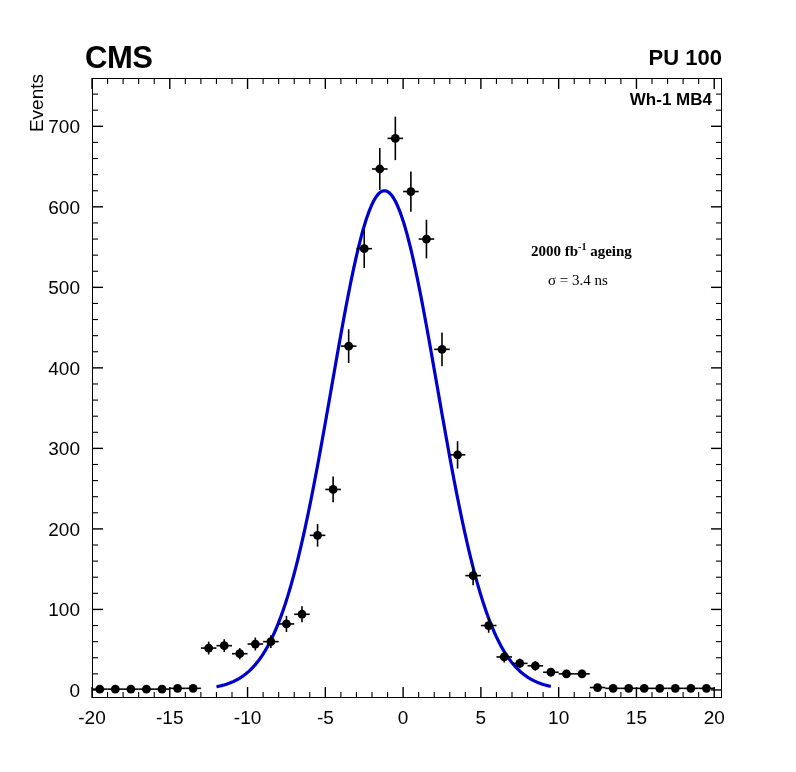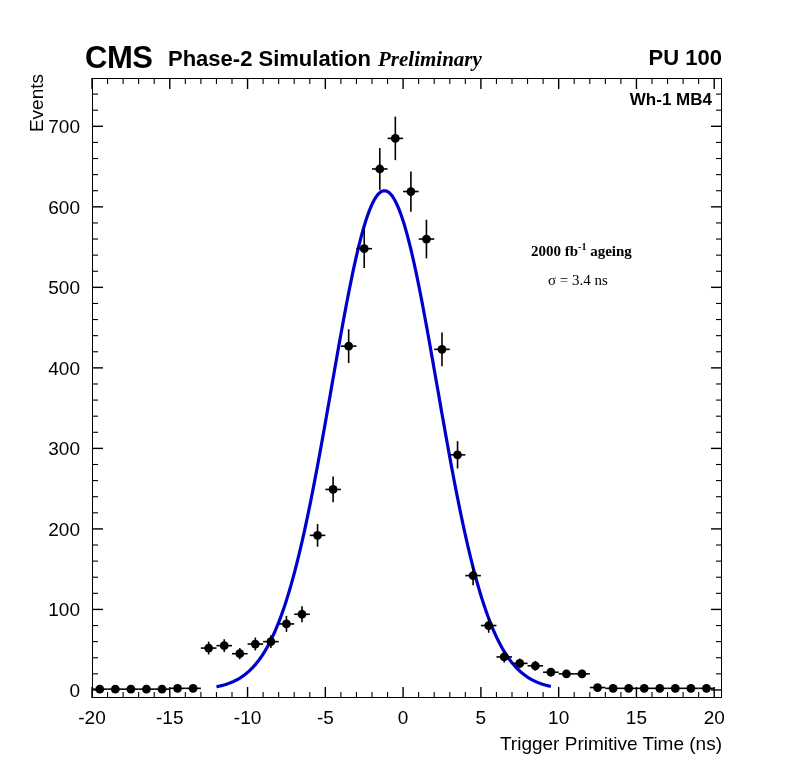--- a/index.html
+++ b/index.html
@@ -26,34 +26,31 @@
   #xlabel{position:absolute;left:0;top:733px;width:722px;text-align:right;font-size:19px;}
 
   svg{position:absolute;left:0;top:0;overflow:visible;}
 </style>
 </head>
 <body>
 
 <div id="root">
 
   <div id="cms-logo">CMS</div>
-  <div id="phase2">Phase-2 Simulation</div>
-  <div id="prelim">Preliminary</div>
   <div id="pu">PU 100</div>
 
   <div class="abs" id="frame"></div>
 
   <div id="wheel">Wh-1 MB4</div>
   <div id="ageing"><span>2000 fb</span><sup>-1</sup><span> ageing</span></div>
   <div id="sigma">σ = 3.4 ns</div>
 
   <div id="ylabel">
       <span>Events</span>
     </div>
-  <div id="xlabel">Trigger Primitive Time (ns)</div>
 
   <svg id="plot" width="796" height="772">
       <line x1="92" y1="698" x2="92" y2="687" stroke="#000" stroke-width="1.4"></line>
       <line x1="92" y1="78" x2="92" y2="89" stroke="#000" stroke-width="1.4"></line>
       <text x="92" y="724" text-anchor="middle" font-size="19" font-family="&quot;Liberation Sans&quot;,sans-serif" fill="#000">-20</text>
       <line x1="169.77777777777777" y1="698" x2="169.77777777777777" y2="687" stroke="#000" stroke-width="1.4"></line>
       <line x1="169.77777777777777" y1="78" x2="169.77777777777777" y2="89" stroke="#000" stroke-width="1.4"></line>
       <text x="169.77777777777777" y="724" text-anchor="middle" font-size="19" font-family="&quot;Liberation Sans&quot;,sans-serif" fill="#000">-15</text>
       <line x1="247.55555555555554" y1="698" x2="247.55555555555554" y2="687" stroke="#000" stroke-width="1.4"></line>
       <line x1="247.55555555555554" y1="78" x2="247.55555555555554" y2="89" stroke="#000" stroke-width="1.4"></line>

